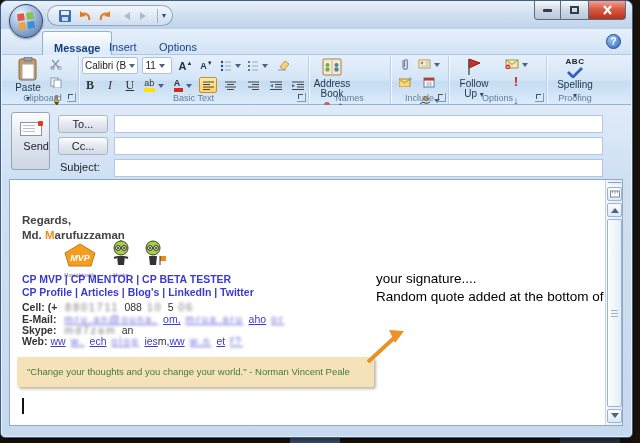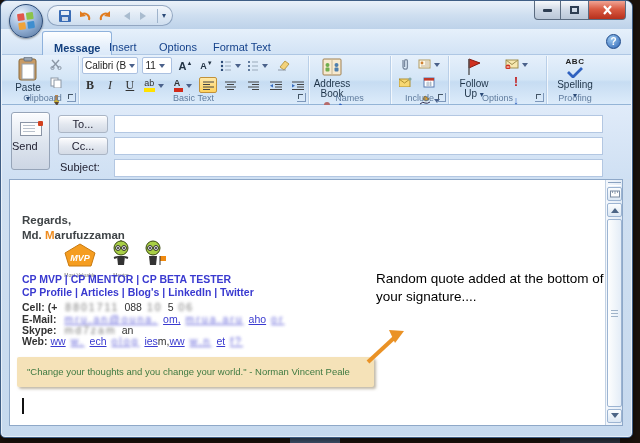--- a/index.html
+++ b/index.html
@@ -70,21 +70,21 @@
   .ctri{width:0;height:0;border:3px solid transparent;border-top:4px solid #4a618b;margin:4px 0 0 3px;flex:none;}
   .glyphB{font-family:"Liberation Serif",serif;font-weight:bold;font-size:12px;color:#333;}
   .glyphI{font-family:"Liberation Serif",serif;font-style:italic;font-size:12px;color:#333;}
   .glyphU{font-family:"Liberation Serif",serif;text-decoration:underline;font-size:12px;color:#333;}
   .abbar{display:inline-block;font-size:9px;line-height:8px;color:#333;}
   .abbar b{display:block;height:4px;margin-top:1px;}
   
   .env{position:absolute;left:1px;right:1px;top:104px;height:74px;
     background:linear-gradient(#e0ebf9,#cfe0f3);}
   .sendbtn{position:absolute;left:9px;top:7px;width:39px;height:58px;border:1px solid #96a4b8;border-radius:3px;
-    background:linear-gradient(#fbfcfe,#dde4ee 55%,#cdd6e4);text-align:left;font-size:11px;color:#223;
+    background:linear-gradient(#fbfcfe,#dde4ee 55%,#cdd6e4);text-align:right;font-size:11px;color:#223;
     box-shadow:inset 0 1px 0 #fff;}
   .envlope{width:22px;height:14px;background:#fdfdfd;border:1px solid #8a94a5;margin:9px auto 4px;position:relative;}
   .envlope:before{content:"";position:absolute;left:2px;top:2px;width:12px;height:1px;background:#b9c1cc;box-shadow:0 3px 0 #b9c1cc,0 6px 0 #b9c1cc;}
   .envlope:after{content:"";position:absolute;right:-2px;top:-2px;width:5px;height:5px;background:#d2401e;border-radius:1px;}
   .fieldbtn{position:absolute;left:56px;width:50px;height:18px;border:1px solid #aab5c5;border-radius:3px;
     background:linear-gradient(#fdfdfe,#e2e7ef 55%,#d4dbe6);font-size:11px;color:#223;text-align:center;line-height:16px;box-shadow:inset 0 1px 0 #fff;}
   .field{position:absolute;left:112px;width:489px;height:18px;border:1px solid #b3c7e2;background:#fff;font-size:11px;padding:0 3px;
     font-family:"Liberation Sans",sans-serif;}
   .sublabel{position:absolute;left:58px;font-size:11px;color:#223;}
   
@@ -174,21 +174,20 @@
               <path d="M2 1 L9 9 M9 1 L2 9" stroke="#fff" stroke-width="2.2"></path>
             </svg>
           </div>
       </div>
     </div>
 
     <div class="tabrow">
       <div class="tab sel" style="left:40px">Message</div>
       <div class="tab" style="left:96px">Insert</div>
       <div class="tab" style="left:146px">Options</div>
-      <div class="tab" style="left:200px">Format Text</div>
       <div class="helpbtn"><span>?</span></div>
     </div>
 
     <div class="ribbon">
 
       <div class="rgroup" style="width:72px">
         <div class="bigbtn" style="width:36px">
           <svg width="22" height="24">
             <rect x="2" y="2" width="17" height="21" rx="2" fill="#c89b66" stroke="#8a6a3a"></rect>
             <rect x="7" y="0" width="8" height="4" rx="1" fill="#9aa4b0" stroke="#6a7480"></rect>
@@ -483,22 +482,22 @@
       <div class="contact" style="position:absolute;left:12px;top:144px"><span class="seg-pb">Skype:</span><span class="seg-r">md7zam</span><span class="seg-p">an</span></div>
       <div class="contact" style="position:absolute;left:12px;top:155px"><span class="seg-pb">Web:</span><span class="seg-lp">ww</span><span class="seg-lr">w.</span><span class="seg-lp">ech</span><span class="seg-lr">olog</span><span class="seg-lp">ies</span><span class="seg-p">m,</span><span class="seg-lp">ww</span><span class="seg-lr">w.n</span><span class="seg-lp">et</span><span class="seg-lr">f?</span></div>
 
       <div class="quotebox">
         <span>"Change your thoughts and you change your world." - Norman Vincent Peale</span>
       </div>
 
       <div class="caret"></div>
 
       <div class="annotation">
+        <div>your signature....</div>
         <div>Random quote added at the bottom of</div>
-        <div>your signature....</div>
       </div>
 
       <svg class="abs" style="left:352px;top:146px" width="48" height="40">
         <path d="M6 36 L32 12" stroke="#ea9226" stroke-width="4" fill="none"></path>
         <path d="M27 4 L42 5 L33 17 Z" fill="#ea9226"></path>
       </svg>
 
       <div class="scrollbar">
         <div class="grip"></div>
         <div class="scbtn" style="top:7px">

